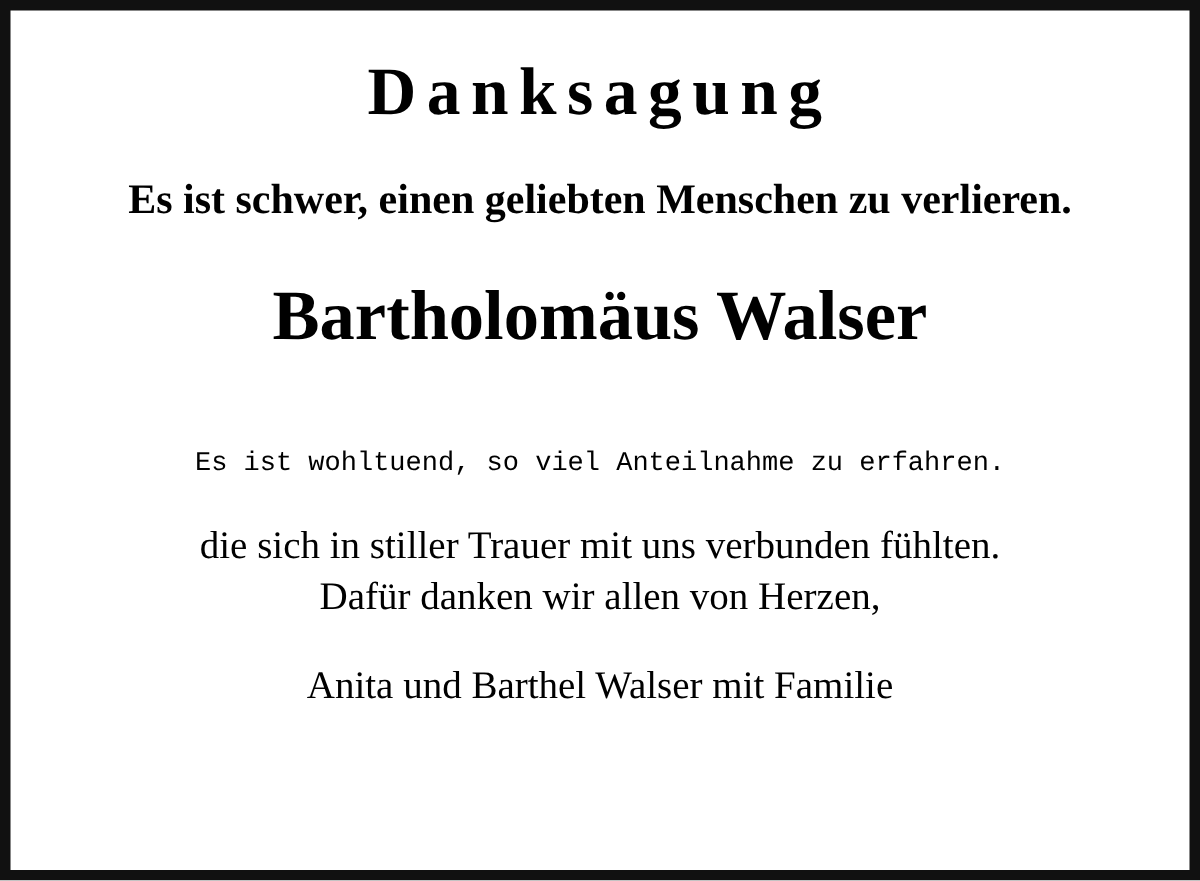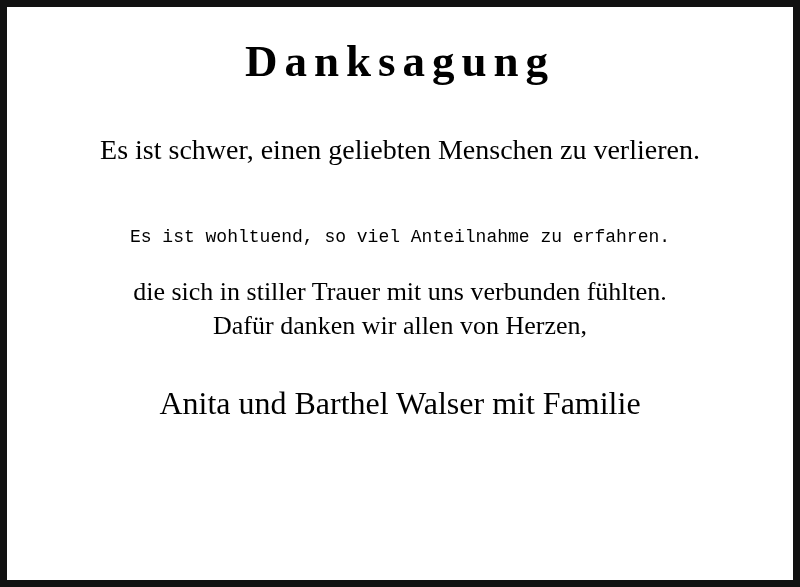--- a/index.html
+++ b/index.html
@@ -34,22 +34,23 @@
     letter-spacing: 7px;
     line-height: 1.1;
     margin-top: 8px;
     margin-bottom: 0;
     white-space: nowrap;
   }
 
   .lead {
     font-size: 28px;
     line-height: 1.2;
-    margin-top: 46px;
+    margin-top: 30px;
     white-space: nowrap;
+    font-weight: bold;
   }
 
   .name {
     font-size: 47px;
     font-weight: bold;
     line-height: 1.15;
     margin-top: 34px;
     white-space: nowrap;
   }
 
@@ -65,42 +66,43 @@
     font-size: 26px;
     line-height: 1.32;
     margin-top: 26px;
   }
   .para-2 .line {
     display: block;
     white-space: nowrap;
   }
 
   .signature {
-    font-size: 32px;
+    font-size: 26px;
     line-height: 1.25;
-    margin-top: 40px;
+    margin-top: 26px;
     white-space: nowrap;
   }
 
   .place-date {
     font-size: 26px;
     line-height: 1.25;
     margin-top: 47px;
     white-space: nowrap;
   }
 </style>
 </head>
 <body>
 
 <div class="notice">
 
   <div class="heading">Danksagung</div>
 
   <div class="lead">Es ist schwer, einen geliebten Menschen zu verlieren.</div>
 
+  <div class="name">Bartholomäus Walser</div>
 
   <div class="para-1">Es ist wohltuend, so viel Anteilnahme zu erfahren.</div>
 
   <div class="para-2">
     <span class="line">die sich in stiller Trauer mit uns verbunden fühlten.</span>
     <span class="line">Dafür danken wir allen von Herzen,</span>
   </div>
 
   <div class="signature">Anita und Barthel Walser mit Familie</div>
 

